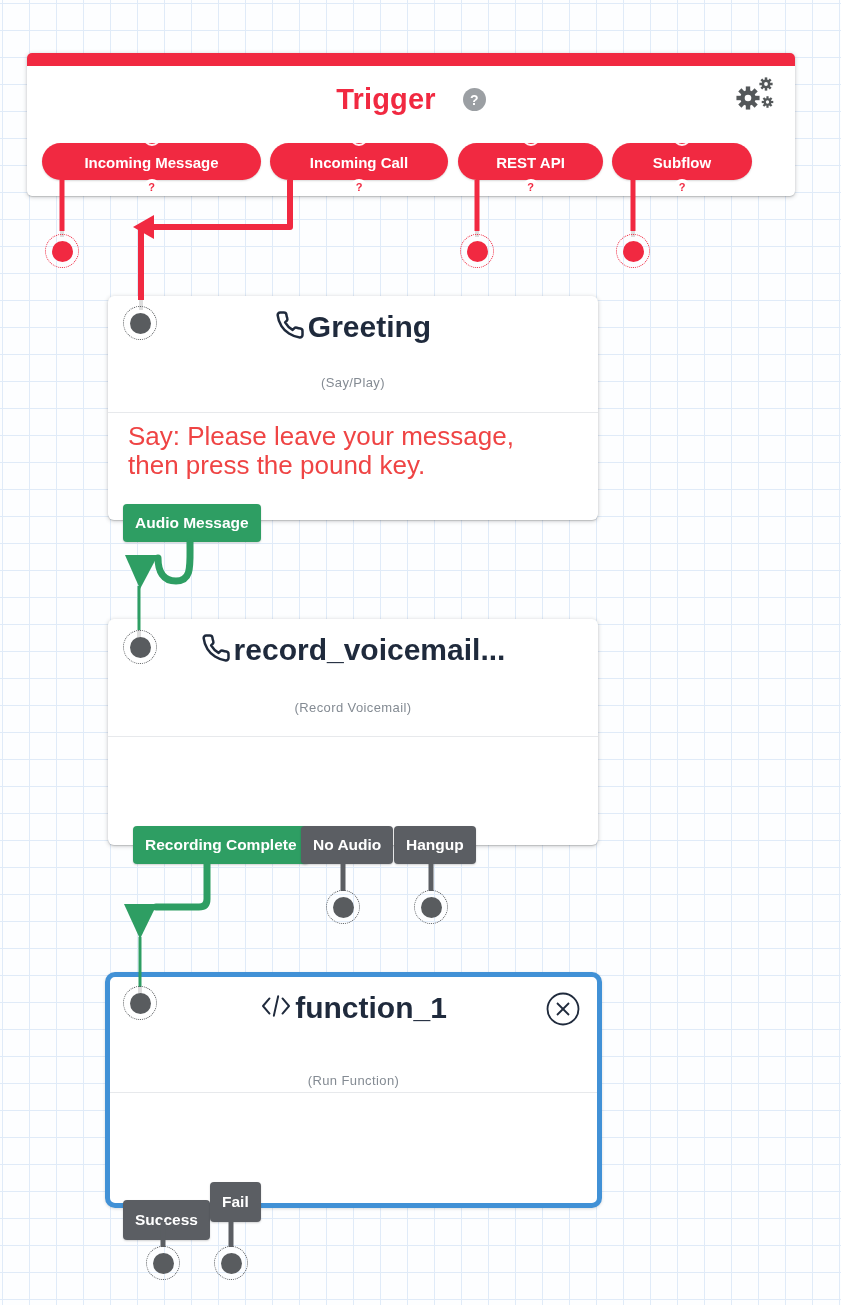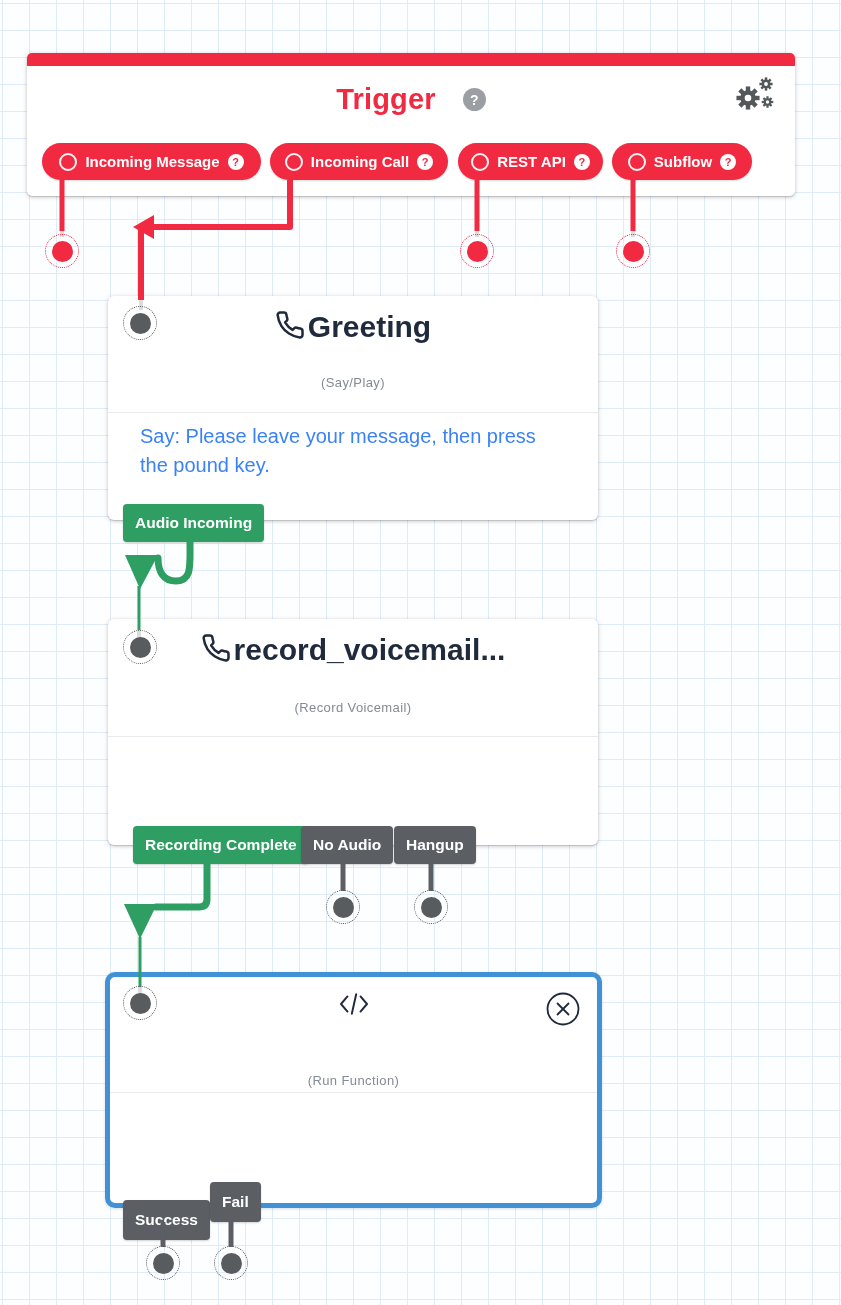--- a/index.html
+++ b/index.html
@@ -23,35 +23,36 @@
   .trigger-bar{position:absolute;left:0;top:0;width:100%;height:13px;background:#f12941;border-radius:5px 5px 0 0;}
   .trigger-title-row{position:absolute;left:0;top:30px;width:100%;display:flex;justify-content:center;align-items:center;gap:27px;}
   .trigger-title{color:#f12941;font-size:29px;font-weight:600;letter-spacing:.2px;}
   .help-gray{width:23px;height:23px;border-radius:50%;background:#9b9fa3;color:#fff;font-size:14px;font-weight:700;
     display:flex;align-items:center;justify-content:center;}
   .gears{position:absolute;right:16px;top:20px;}
   .pill{
     position:absolute;top:90px;height:37px;background:#f12941;border-radius:19px;
     display:flex;align-items:center;justify-content:center;gap:8px;color:#fff;cursor:pointer;
     box-shadow:0 1px 2px rgba(0,0,0,.15);
+    flex-direction:column;
   }
   .pill-label{font-size:15px;font-weight:600;white-space:nowrap;}
   .pill-ring{width:14px;height:14px;border:2px solid rgba(255,255,255,.95);border-radius:50%;flex:0 0 auto;}
   .help-white{width:16px;height:16px;border-radius:50%;background:#fff;color:#f12941;font-size:11px;font-weight:700;
     display:flex;align-items:center;justify-content:center;flex:0 0 auto;}
   .pill-1{left:15px;width:219px;}
   .pill-2{left:243px;width:178px;}
   .pill-3{left:431px;width:145px;}
   .pill-4{left:585px;width:140px;}
   
   .widget-title-row{position:absolute;left:0;top:14px;width:100%;display:flex;justify-content:center;align-items:center;gap:3px;}
   .widget-title{color:#1f2a3c;font-size:30px;font-weight:700;white-space:nowrap;}
   .widget-sub{position:absolute;left:0;width:100%;text-align:center;color:#848b93;font-size:13px;letter-spacing:.4px;}
   .divider{position:absolute;left:0;width:100%;border-top:1px solid #e7e9ec;}
-  .body-text{position:absolute;left:32px;color:#3b82f6;font-size:20px;line-height:29px;max-width:415px;}
+  .body-text{position:absolute;left:20px;color:#ef4444;font-size:26px;line-height:29px;max-width:415px;}
   .tbtn{
     position:absolute;height:38px;border-radius:4px;color:#fff;font-size:15.5px;font-weight:600;
     display:flex;align-items:center;justify-content:center;padding:0 12px;white-space:nowrap;cursor:pointer;z-index:4;
     box-shadow:0 1px 2px rgba(0,0,0,.18);
   }
   .tbtn-green{background:#2e9e63;}
   .tbtn-gray{background:#5b5e63;}
   .greeting-card{left:108px;top:296px;width:490px;height:224px;}
   .greeting-card .widget-sub{top:79px;}
   .greeting-card .divider{top:116px;}
@@ -182,21 +183,21 @@
     <span>
       <svg width="30" height="30" viewBox="0 0 24 24" fill="none" stroke="#1f2a3c" stroke-width="2" stroke-linecap="round" stroke-linejoin="round">
         <path d="M22 16.92v3a2 2 0 0 1-2.18 2 19.79 19.79 0 0 1-8.63-3.07 19.5 19.5 0 0 1-6-6 19.79 19.79 0 0 1-3.07-8.67A2 2 0 0 1 4.11 2h3a2 2 0 0 1 2 1.72 12.84 12.84 0 0 0 .7 2.81 2 2 0 0 1-.45 2.11L8.09 9.91a16 16 0 0 0 6 6l1.27-1.27a2 2 0 0 1 2.11-.45 12.84 12.84 0 0 0 2.81.7A2 2 0 0 1 22 16.92z"></path>
       </svg>
     </span>
     <span class="widget-title">Greeting</span>
   </div>
   <div class="widget-sub">(Say/Play)</div>
   <div class="divider"></div>
   <div class="body-text">Say: Please leave your message, then press the pound key.</div>
-  <div class="tbtn tbtn-green" style="left:15px;top:208px;">Audio Incoming</div>
+  <div class="tbtn tbtn-green" style="left:15px;top:208px;">Audio Message</div>
 </div>
 
 <div class="card voicemail-card">
   <div class="widget-title-row">
     <span>
       <svg width="30" height="30" viewBox="0 0 24 24" fill="none" stroke="#1f2a3c" stroke-width="2" stroke-linecap="round" stroke-linejoin="round">
         <path d="M22 16.92v3a2 2 0 0 1-2.18 2 19.79 19.79 0 0 1-8.63-3.07 19.5 19.5 0 0 1-6-6 19.79 19.79 0 0 1-3.07-8.67A2 2 0 0 1 4.11 2h3a2 2 0 0 1 2 1.72 12.84 12.84 0 0 0 .7 2.81 2 2 0 0 1-.45 2.11L8.09 9.91a16 16 0 0 0 6 6l1.27-1.27a2 2 0 0 1 2.11-.45 12.84 12.84 0 0 0 2.81.7A2 2 0 0 1 22 16.92z"></path>
       </svg>
     </span>
     <span class="widget-title">record_voicemail...</span>
@@ -210,20 +211,21 @@
 
 <div class="function-card">
   <div class="widget-title-row">
     <span>
       <svg width="32" height="26" viewBox="0 0 28 24" fill="none" stroke="#1f2a3c" stroke-width="1.8" stroke-linecap="round" stroke-linejoin="round">
         <polyline points="8,5 2,12 8,19"></polyline>
         <polyline points="20,5 26,12 20,19"></polyline>
         <line x1="16" y1="3" x2="12" y2="21"></line>
       </svg>
     </span>
+    <span class="widget-title">function_1</span>
   </div>
   <span class="close-btn">
     <svg width="36" height="36" viewBox="0 0 36 36" fill="none" stroke="#1f2a3c" stroke-width="1.8">
       <circle cx="18" cy="18" r="15.5"></circle>
       <line x1="12" y1="12" x2="24" y2="24"></line>
       <line x1="24" y1="12" x2="12" y2="24"></line>
     </svg>
   </span>
   <div class="widget-sub">(Run Function)</div>
   <div class="divider"></div>

